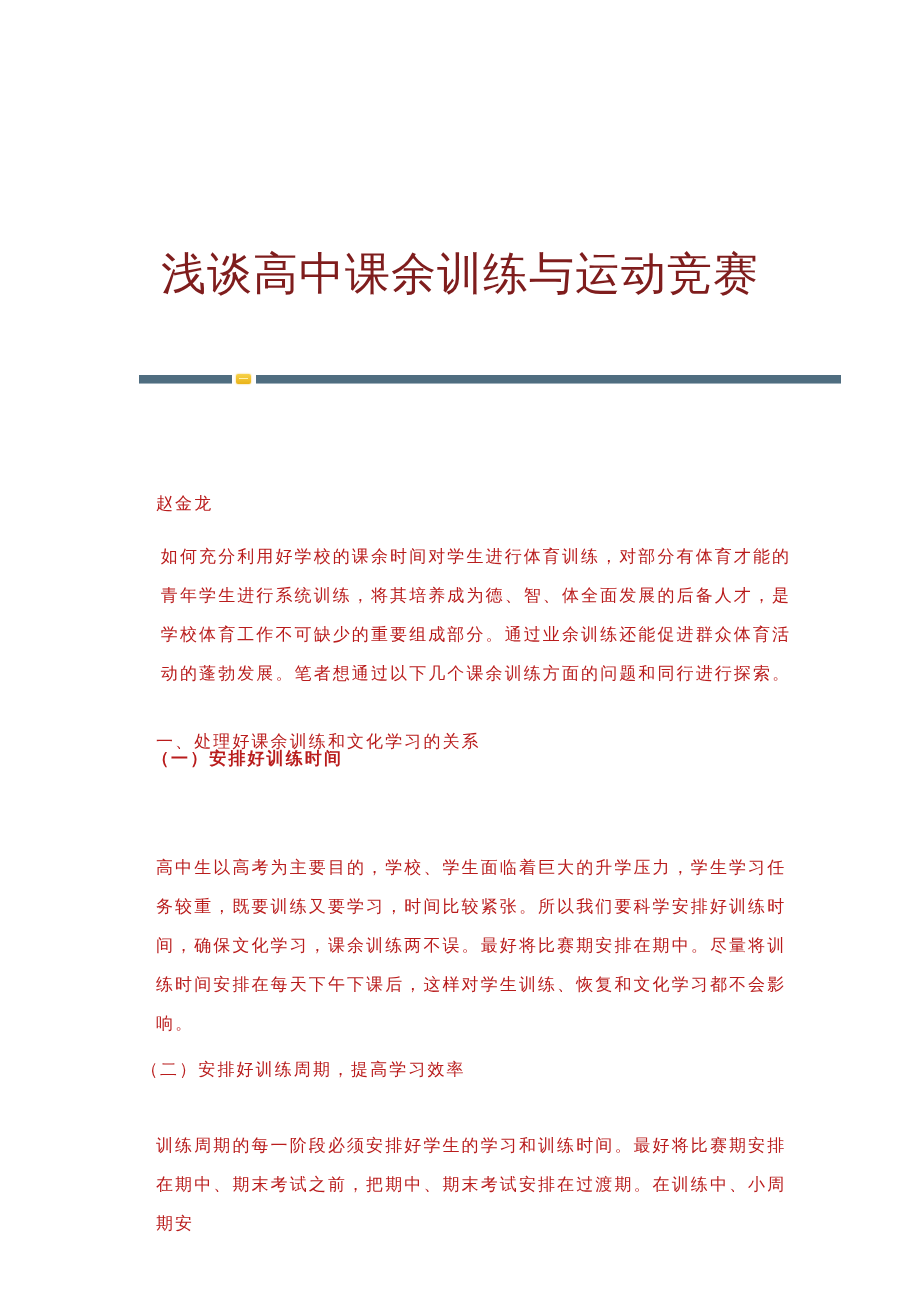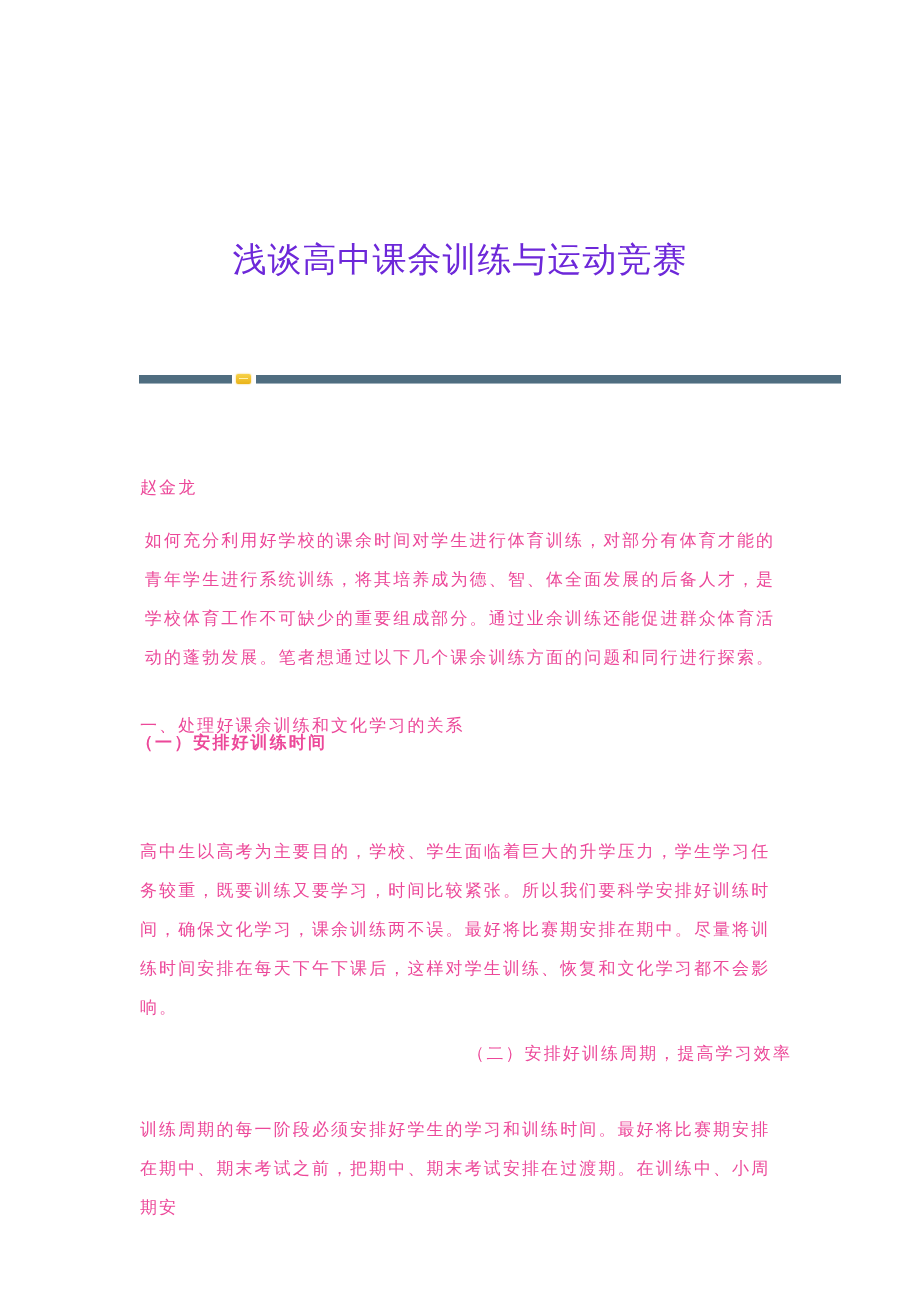--- a/index.html
+++ b/index.html
@@ -3,23 +3,23 @@
   <meta charset="utf-8">
   <style>
     html, body { margin: 0; padding: 0; background: #ffffff; }
     body {
       width: 920px; height: 1302px; position: relative; overflow: hidden;
       font-family: "DejaVu Sans", "Liberation Sans", sans-serif;
       color: #1a1a1a;
     }
     .title {
       position: absolute; left: 0; width: 920px; top: 214px;
-      text-align: center; font-size: 34px; font-weight: normal;
+      text-align: center; font-size: 45px; font-weight: normal;
       font-family: "DejaVu Serif", "Liberation Serif", serif;
-      letter-spacing: 1px; color: #6d28d9;
+      letter-spacing: 1px; color: #7f1d1d;
     }
     .divider { position: absolute; top: 375px; left: 139px; width: 702px; height: 9px; }
     .divider .bar-left {
       position: absolute; left: 0; top: 0; width: 93px; height: 8px;
       background: #4f6d80; border-bottom: 1px solid #9fb0bb;
     }
     .divider .bar-right {
       position: absolute; left: 117px; top: 0; width: 585px; height: 8px;
       background: #4f6d80; border-bottom: 1px solid #9fb0bb;
     }
@@ -27,22 +27,22 @@
       position: absolute; left: 97px; top: -1px; width: 15px; height: 10px;
       background: linear-gradient(#f7d24a, #eab318);
       border-radius: 2px; box-shadow: 0 0 2px #f3c85e;
     }
     .divider .gem::after {
       content: ""; position: absolute; left: 3px; right: 3px; top: 4px; height: 1px;
       background: #fff2b0;
     }
     .para {
       position: absolute; left: 140px; width: 640px;
-      font-size: 17px; line-height: 39px; letter-spacing: 2.1px; margin: 0;
-      color: #ec4899;
+      font-size: 17px; line-height: 39px; letter-spacing: 2.1px; margin: 16px;
+      color: #b91c1c;
     }
   </style>
 </head>
 <body>
 
 <div>
   <h1 class="title">浅谈高中课余训练与运动竞赛</h1>
 
   <div class="divider">
     <div class="bar-left"></div>
@@ -53,16 +53,16 @@
   <p class="para" style="top:468px;">赵金龙</p>
 
   <p class="para" style="top:521px;text-align:center;">如何充分利用好学校的课余时间对学生进行体育训练，对部分有体育才能的青年学生进行系统训练，将其培养成为德、智、体全面发展的后备人才，是学校体育工作不可缺少的重要组成部分。通过业余训练还能促进群众体育活动的蓬勃发展。笔者想通过以下几个课余训练方面的问题和同行进行探索。</p>
 
   <p class="para" style="top:706px;">一、处理好课余训练和文化学习的关系</p>
 
   <p class="para" style="top:723px; left:136px;font-weight:bold;">（一）安排好训练时间</p>
 
   <p class="para" style="top:832px;">高中生以高考为主要目的，学校、学生面临着巨大的升学压力，学生学习任务较重，既要训练又要学习，时间比较紧张。所以我们要科学安排好训练时间，确保文化学习，课余训练两不误。最好将比赛期安排在期中。尽量将训练时间安排在每天下午下课后，这样对学生训练、恢复和文化学习都不会影响。</p>
 
-  <p class="para" style="top:1034px; left:152px;text-align:right;">（二）安排好训练周期，提高学习效率</p>
+  <p class="para" style="top:1034px; left:125px;">（二）安排好训练周期，提高学习效率</p>
 
   <p class="para" style="top:1110px;">训练周期的每一阶段必须安排好学生的学习和训练时间。最好将比赛期安排在期中、期末考试之前，把期中、期末考试安排在过渡期。在训练中、小周期安</p>
 </div>
 
 </body></html>

